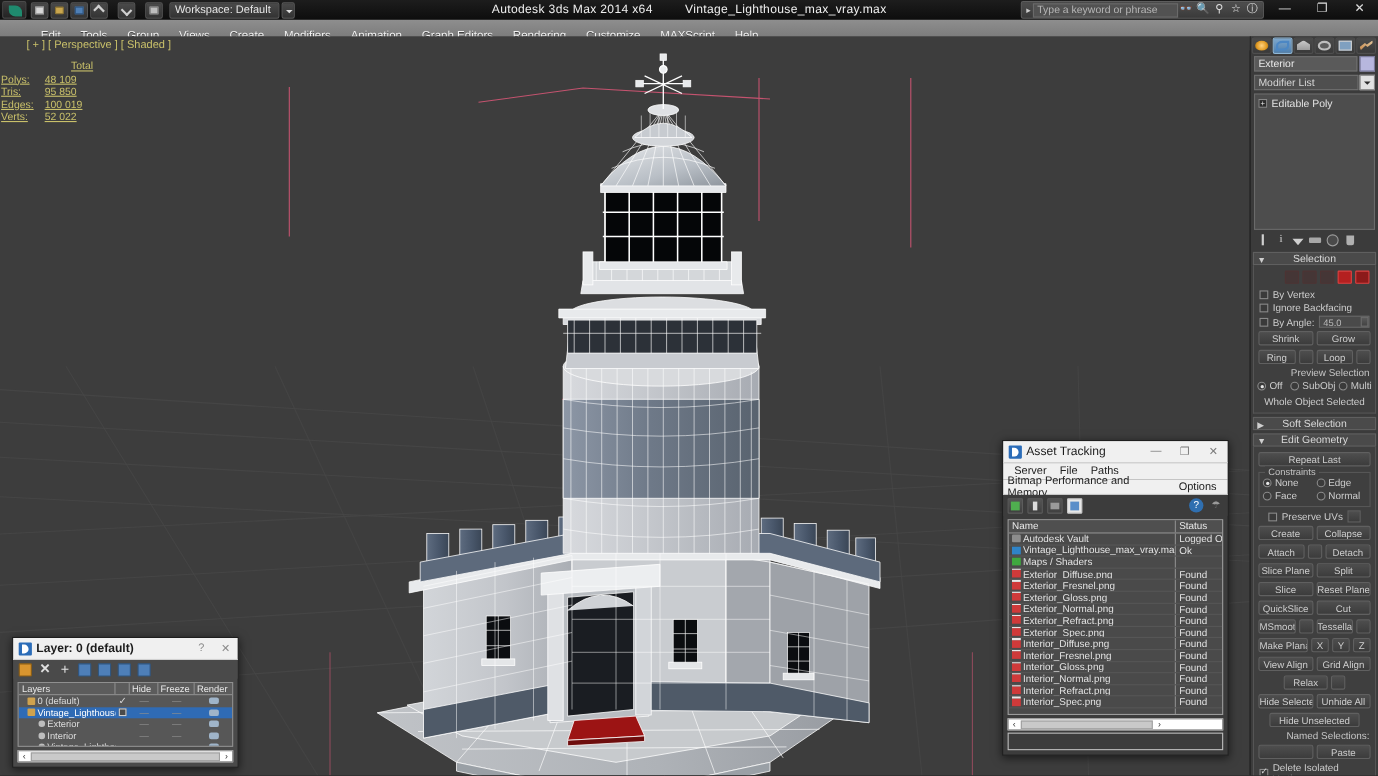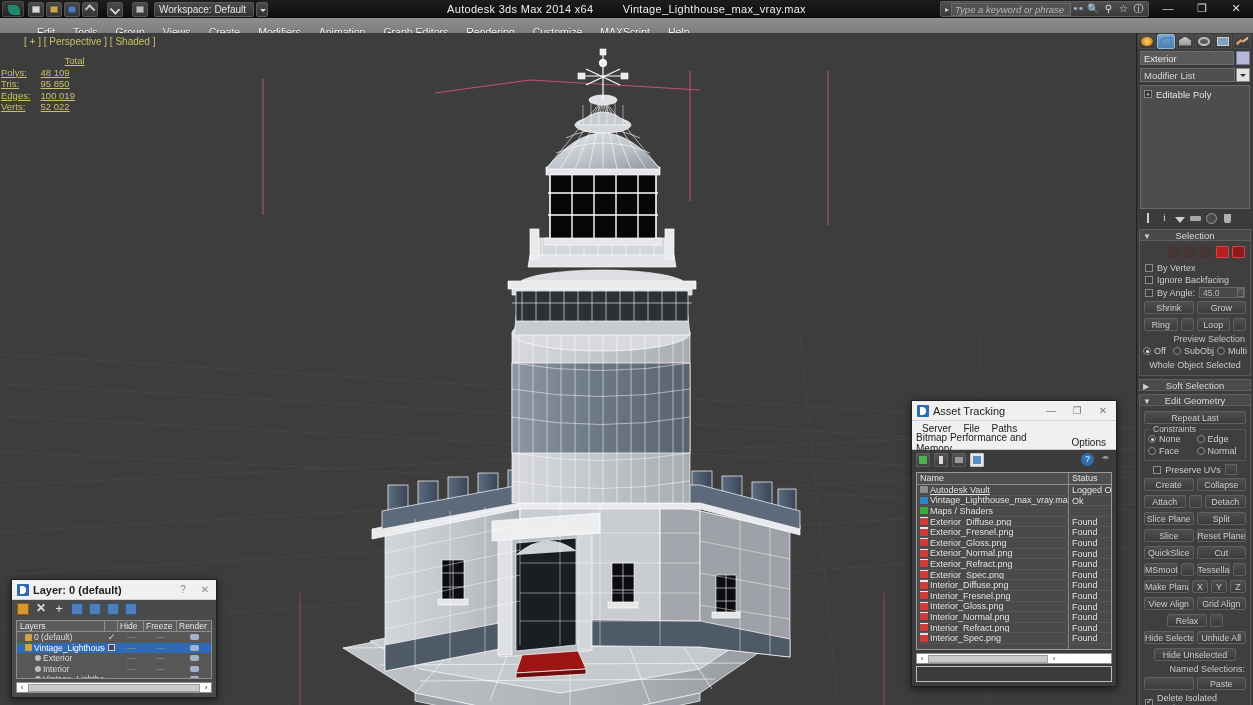--- a/index.html
+++ b/index.html
@@ -63,22 +63,22 @@
   .apptitle b{ font-weight:normal; }
   .apptitle .fname{ margin-left:26px; }
   .searchwrap{
     position:absolute; right:104px; top:1px; height:16px;
     display:flex; align-items:center;
     background:linear-gradient(#4e4e4e,#3a3a3a);
     border:1px solid #5d5d5d; border-radius:2px; padding:0 2px;
   }
   .searchwrap .arr{ width:8px; color:#ccc; font-size:8px; text-align:center; }
   .searchfield{
-    width:120px; height:13px; background:#525252; border:1px solid #6a6a6a;
-    color:#b6b6b6; font-size:9.5px; font-style:italic; line-height:12px;
+    width:132px; height:13px; background:#525252; border:1px solid #6a6a6a;
+    color:#b6b6b6; font-size:9.5px; line-height:12px;
     padding-left:3px; overflow:hidden; white-space:nowrap;
   }
   .sicon{ width:15px; height:14px; position:relative; color:#e0e0e0; font-size:10px;
     text-align:center; line-height:14px; }
   .wbtns{ position:absolute; right:0; top:0; height:18px; display:flex; }
   .wbtn{ width:34px; height:18px; color:#dcdcdc; font-size:11px;
     text-align:center; line-height:17px; }
 
   
   .menubar{
@@ -180,21 +180,21 @@
   .arow .c2{ width:42px; padding-left:3px; white-space:nowrap; overflow:hidden;
     line-height:10.6px; }
   .aico{ display:inline-block; width:8px; height:7px; margin-right:2px;
     flex:0 0 auto; }
   .aico.vault{ background:#8d8d8d; border-radius:1px; }
   .aico.maxf{ background:#2f84c8; }
   .aico.maps{ background:#3fa83f; }
   .aico.png{ background:#cf3a3a; position:relative; }
   .aico.png::after{ content:""; position:absolute; left:0; top:-2px; width:8px;
     height:2px; background:#e8e8e8; }
-  .ind0{ padding-left:3px;text-decoration:underline; } .ind1{ padding-left:10px; }
+  .ind0{ padding-left:3px; } .ind1{ padding-left:10px; }
   .ind2{ padding-left:17px; } .ind3{ padding-left:24px; }
   .ascroll{
     position:absolute; left:4px; right:4px; top:252px; height:11px;
     background:#fff; border:1px solid #8f8f8f; display:flex; align-items:center;
   }
   .ascroll .ar{ width:10px; font-size:8px; color:#333; text-align:center; }
   .ascroll .thumb{ flex:1; height:8px; background:#c9c9c9; border:1px solid #9f9f9f;
      margin:0 1px; max-width:120px; }
   .astatus{
     position:absolute; left:4px; right:4px; bottom:4px; height:16px;

